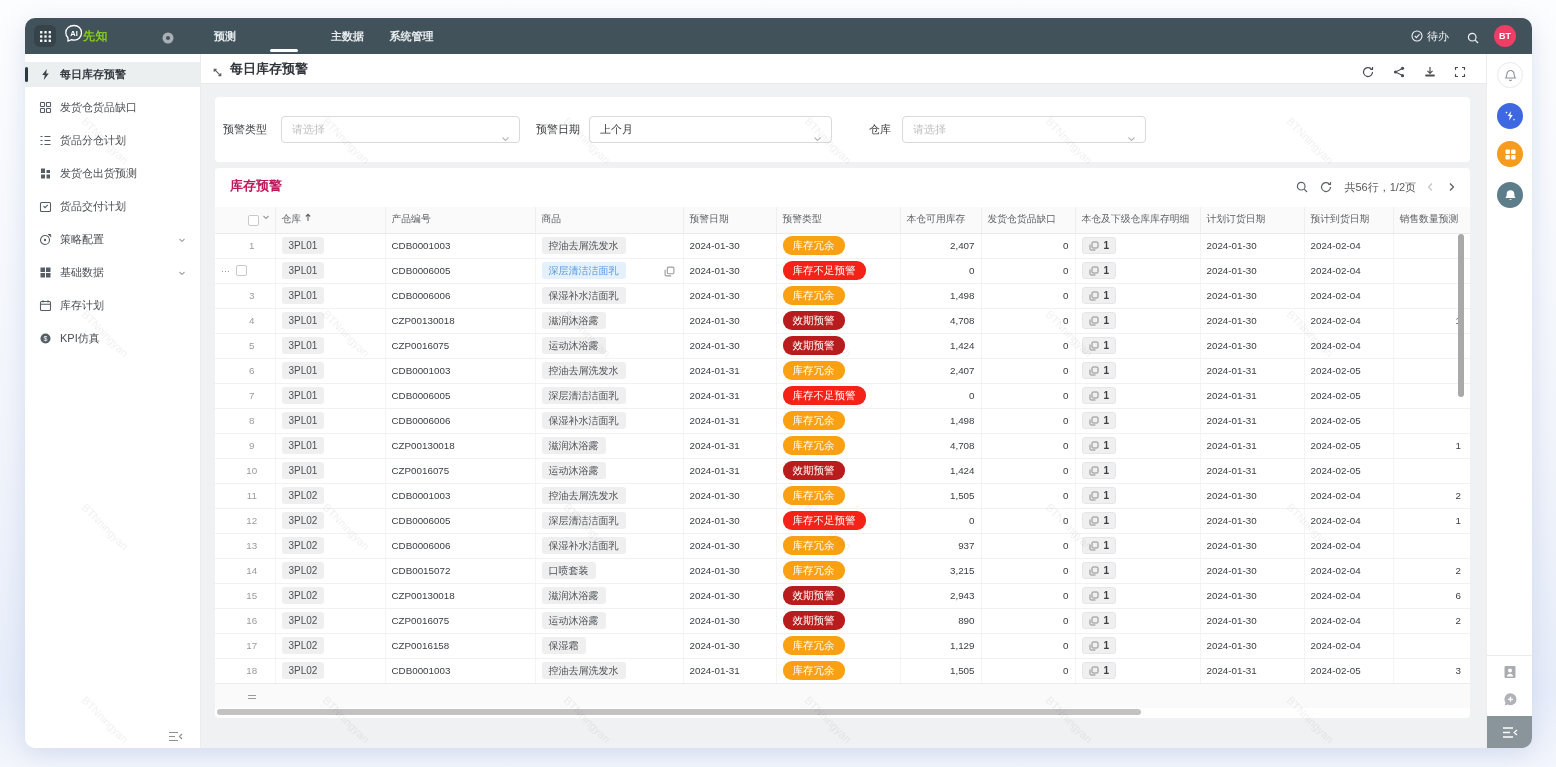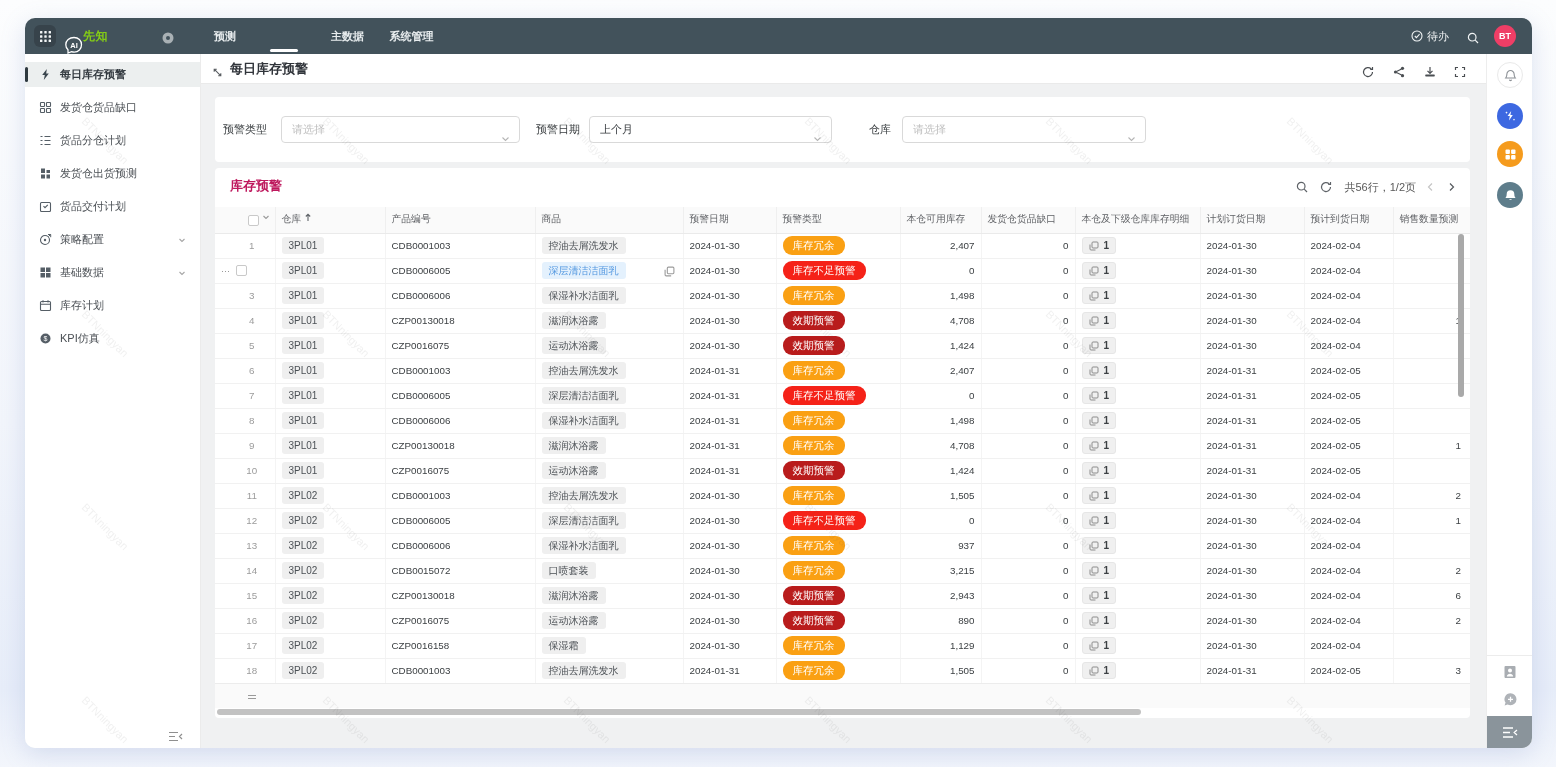--- a/index.html
+++ b/index.html
@@ -2,21 +2,21 @@
 <html lang="zh"><head>
 <meta charset="utf-8">
 <style>
 *{margin:0;padding:0;box-sizing:border-box}
 html,body{width:1556px;height:767px;overflow:hidden;font-family:"Liberation Sans",sans-serif;}
 body{background:linear-gradient(180deg,#fcfdfe 0%,#f2f5fb 55%,#e7edf9 90%,#f3f6fc 100%);position:relative;}
 .win{position:absolute;left:25px;top:18px;width:1507px;height:730px;border-radius:10px;overflow:hidden;background:#f0f1f2;box-shadow:0 6px 24px rgba(110,130,190,.22);}
 
 .nav{position:absolute;left:0;top:0;width:1507px;height:36px;background:#42525b;}
 .gridbtn{position:absolute;left:9px;top:7px;width:22px;height:22px;border-radius:6px;background:#37434b;display:flex;align-items:center;justify-content:center;}
-.logo{position:absolute;left:37px;top:16px;width:24px;height:24px;text-align:center;}
+.logo{position:absolute;left:37px;top:4px;width:24px;height:24px;text-align:center;}
 .brand{position:absolute;left:58px;top:0;height:36px;line-height:36px;color:#84cc16;font-size:12px;font-weight:bold;letter-spacing:.5px;}
 .navinfo{position:absolute;left:137px;top:12px;}
 .nitem{position:absolute;top:0;height:36px;line-height:36px;color:#e7ecee;font-size:11px;font-weight:bold;text-align:center;}
 .nitem.on{background:#37454d;color:#fff;}
 .nund{position:absolute;left:245px;top:31px;width:28px;height:3px;background:#fff;border-radius:2px;}
 .todo{position:absolute;left:1386px;top:0;height:36px;line-height:36px;color:#f0f3f4;font-size:11px;}
 .avatar{position:absolute;left:1469px;top:7px;width:22px;height:22px;border-radius:50%;background:#ef3e66;color:#fff;font-size:9px;font-weight:bold;text-align:center;line-height:22px;}
 
 .side{position:absolute;left:0;top:36px;width:176px;height:694px;background:#fff;border-right:1px solid #ebebeb;}
 .sitem{position:relative;height:25px;margin:8px 0 0 0;display:flex;align-items:center;}

